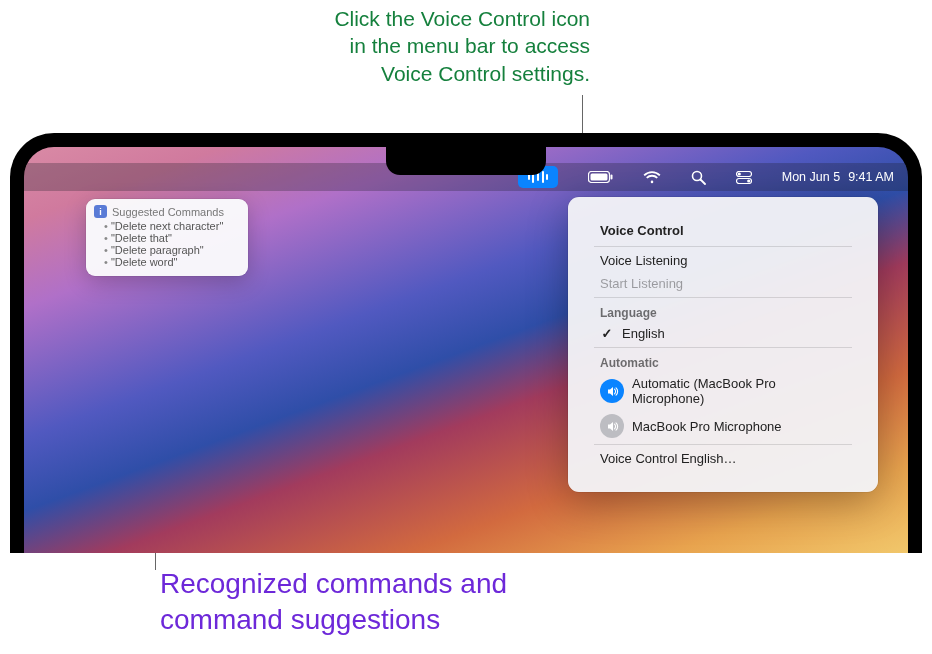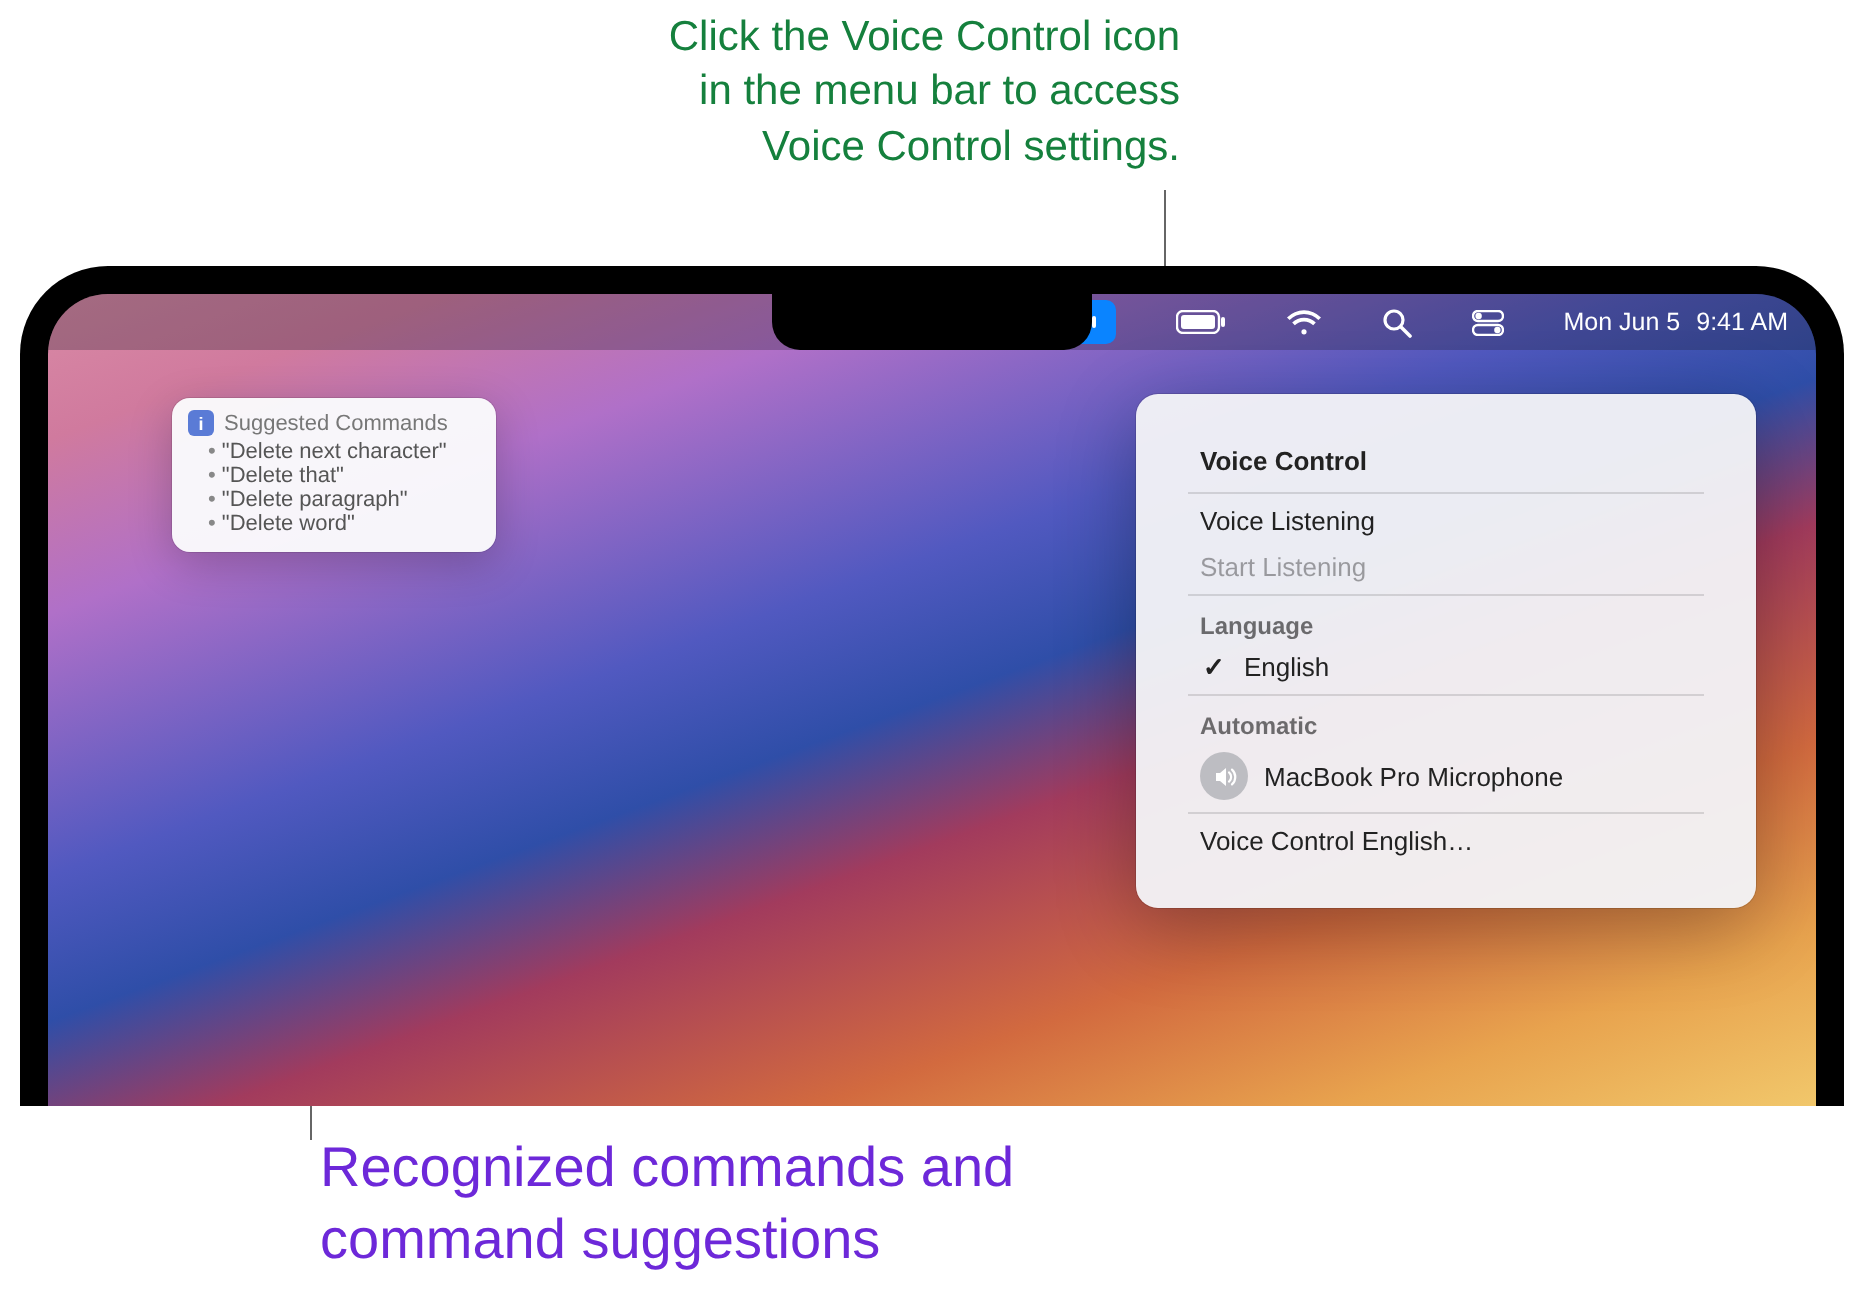--- a/index.html
+++ b/index.html
@@ -86,21 +86,21 @@
           #2f4ea8 50%,
           #a23b5d 60%,
           #d26a3f 75%,
           #e8a34e 88%,
           #f1c76b 100%);
     }
 
     
     .menubar {
       position: absolute;
-      top: 0; left: 0; right: 0;
+      top: 16px; left: 0; right: 0;
       height: 28px;
       background: rgba(30,30,40,0.28);
       display: flex;
       justify-content: flex-end;
       align-items: center;
       padding: 0 14px 0 0;
       gap: 30px;
       color: #fff;
       font-size: 12.5px;
       z-index: 40;
@@ -290,20 +290,30 @@
       </div>
       <hr>
       <div class="section-label">Language</div>
       <div class="dd-row">
         <span class="check">✓</span>
         <span>English</span>
       </div>
       <hr>
       <div class="section-label">Automatic</div>
       <div class="dd-row">
+        <span class="mic-badge active">
+          <svg width="13" height="13" viewBox="0 0 13 13">
+            <path d="M2 4.5h2L7 2v9L4 8.5H2z" fill="#fff"></path>
+            <path d="M8.5 4.2a3 3 0 010 4.6" stroke="#fff" stroke-width="1.1" fill="none" stroke-linecap="round"></path>
+            <path d="M10 2.8a5 5 0 010 7.4" stroke="#fff" stroke-width="1.1" fill="none" stroke-linecap="round"></path>
+          </svg>
+        </span>
+        <span>Automatic (MacBook Pro Microphone)</span>
+      </div>
+      <div class="dd-row">
         <span class="mic-badge inactive">
           <svg width="13" height="13" viewBox="0 0 13 13">
             <path d="M2 4.5h2L7 2v9L4 8.5H2z" fill="#fff"></path>
             <path d="M8.5 4.2a3 3 0 010 4.6" stroke="#fff" stroke-width="1.1" fill="none" stroke-linecap="round"></path>
             <path d="M10 2.8a5 5 0 010 7.4" stroke="#fff" stroke-width="1.1" fill="none" stroke-linecap="round"></path>
           </svg>
         </span>
         <span>MacBook Pro Microphone</span>
       </div>
       <hr>

